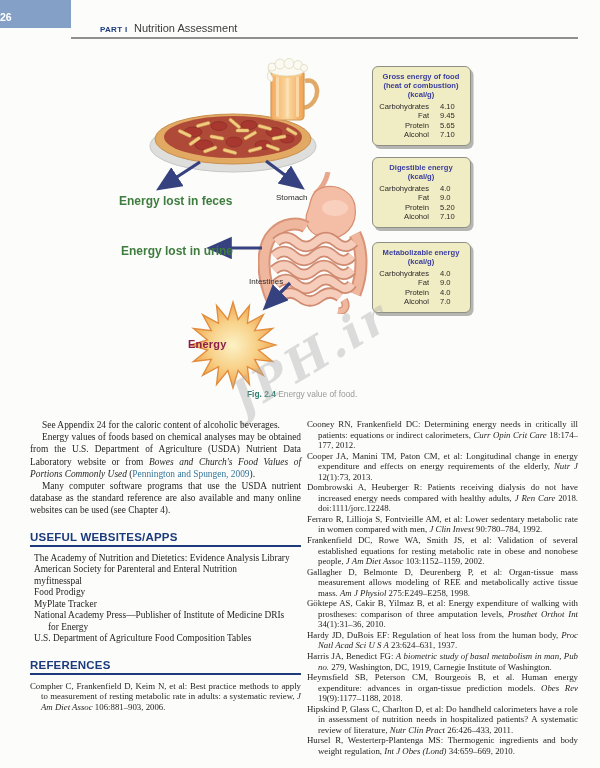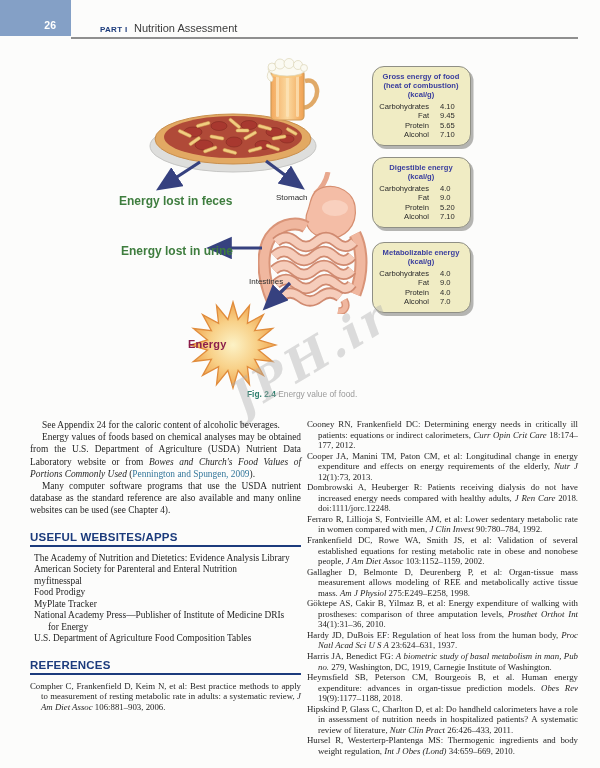--- a/index.html
+++ b/index.html
@@ -1,19 +1,19 @@
 <!DOCTYPE html>
 <html><head>
 <meta charset="utf-8">
 <style>
   html,body{margin:0;padding:0;background:#e8e8e8}
   .page{position:relative;width:600px;height:768px;background:#fcfcfb;font-family:"Liberation Sans",sans-serif;overflow:hidden;margin:0 auto;box-shadow:0 0 4px rgba(0,0,0,.2)}
 
   
-  .pagenum-box{position:absolute;left:0;top:0;width:71px;height:36px;background:#84a0c6;color:#fff;font-weight:bold;font-size:10.5px;display:flex;align-items:flex-end;justify-content:flex-end;padding:0 15px 5px 0;box-sizing:border-box}
+  .pagenum-box{position:absolute;left:0;top:0;width:71px;height:28px;background:#84a0c6;color:#fff;font-weight:bold;font-size:10.5px;display:flex;align-items:flex-end;padding:0 15px 5px 0;box-sizing:border-box}
   .header-rule{position:absolute;left:71px;top:37px;width:507px;height:2px;background:#8f8f8f}
   .part-label{position:absolute;left:100px;top:25px;font-size:8px;font-weight:bold;color:#1c3b7c;letter-spacing:.3px}
   .part-title{position:absolute;left:134px;top:22px;font-size:11px;color:#3c3c3c}
 
   
   .pizza{position:absolute;left:148px;top:96px;width:170px;height:82px}
   .beer{position:absolute;left:262px;top:57px;width:58px;height:70px}
   .tract{position:absolute;left:258px;top:172px;width:112px;height:142px}
   .starburst{position:absolute;left:188px;top:300px;width:90px;height:90px}
   .star-label{position:absolute;left:188px;top:338px;width:90px;font-size:11px;font-weight:bold;color:#8b1d4b;letter-spacing:.2px}
@@ -22,21 +22,21 @@
   .fig-label-dark{position:absolute;font-size:8px;color:#2d2d2d;white-space:nowrap}
   .lbl-feces{left:119px;top:194px}
   .lbl-stomach{left:276px;top:193px}
   .lbl-urine{left:121px;top:244px}
   .lbl-intestines{left:249px;top:277px}
   .fig-caption{position:absolute;left:247px;top:389px;font-size:8.4px;color:#9a9a9a;white-space:nowrap}
   .cap-label{color:#2e7f6e;font-weight:bold}
   .watermark{position:absolute;left:150px;top:330px;width:320px;text-align:center;font-family:"DejaVu Serif",serif;font-style:italic;font-weight:bold;font-size:46px;color:rgba(173,173,173,.42);transform:rotate(-31deg);letter-spacing:3px;pointer-events:none}
 
   
-  .fig-box{position:absolute;left:372px;width:99px;background:#f0ecc4;border:1px solid #8f8f85;border-radius:12px;box-shadow:2.5px 3px 0 rgba(110,110,105,.5);padding:5px 4px 5px 3px;box-sizing:border-box}
+  .fig-box{position:absolute;left:372px;width:99px;background:#f0ecc4;border:1px solid #8f8f85;border-radius:6px;box-shadow:2.5px 3px 0 rgba(110,110,105,.5);padding:5px 4px 5px 3px;box-sizing:border-box}
   .box-0{top:66px}.box-1{top:157px}.box-2{top:242px}
   .fig-box-title{font-size:7.6px;line-height:9px;font-weight:bold;color:#3b3f9e;text-align:center;margin-bottom:3px}
   .fig-box-row{display:flex;font-size:7.6px;line-height:9.4px;color:#2a2a2a}
   .fig-box-row .lbl{flex:1;text-align:right}
   .fig-box-row .val{width:26px;text-align:left;margin-left:11px}
 
   
   .col-left{position:absolute;left:30px;top:419px;width:271px}
   .col-right{position:absolute;left:307px;top:419px;width:271px}
   .para{margin:0;font-family:"Liberation Serif",serif;font-size:9.4px;line-height:12.2px;text-align:justify;text-indent:12px;color:#1f1f1f}

